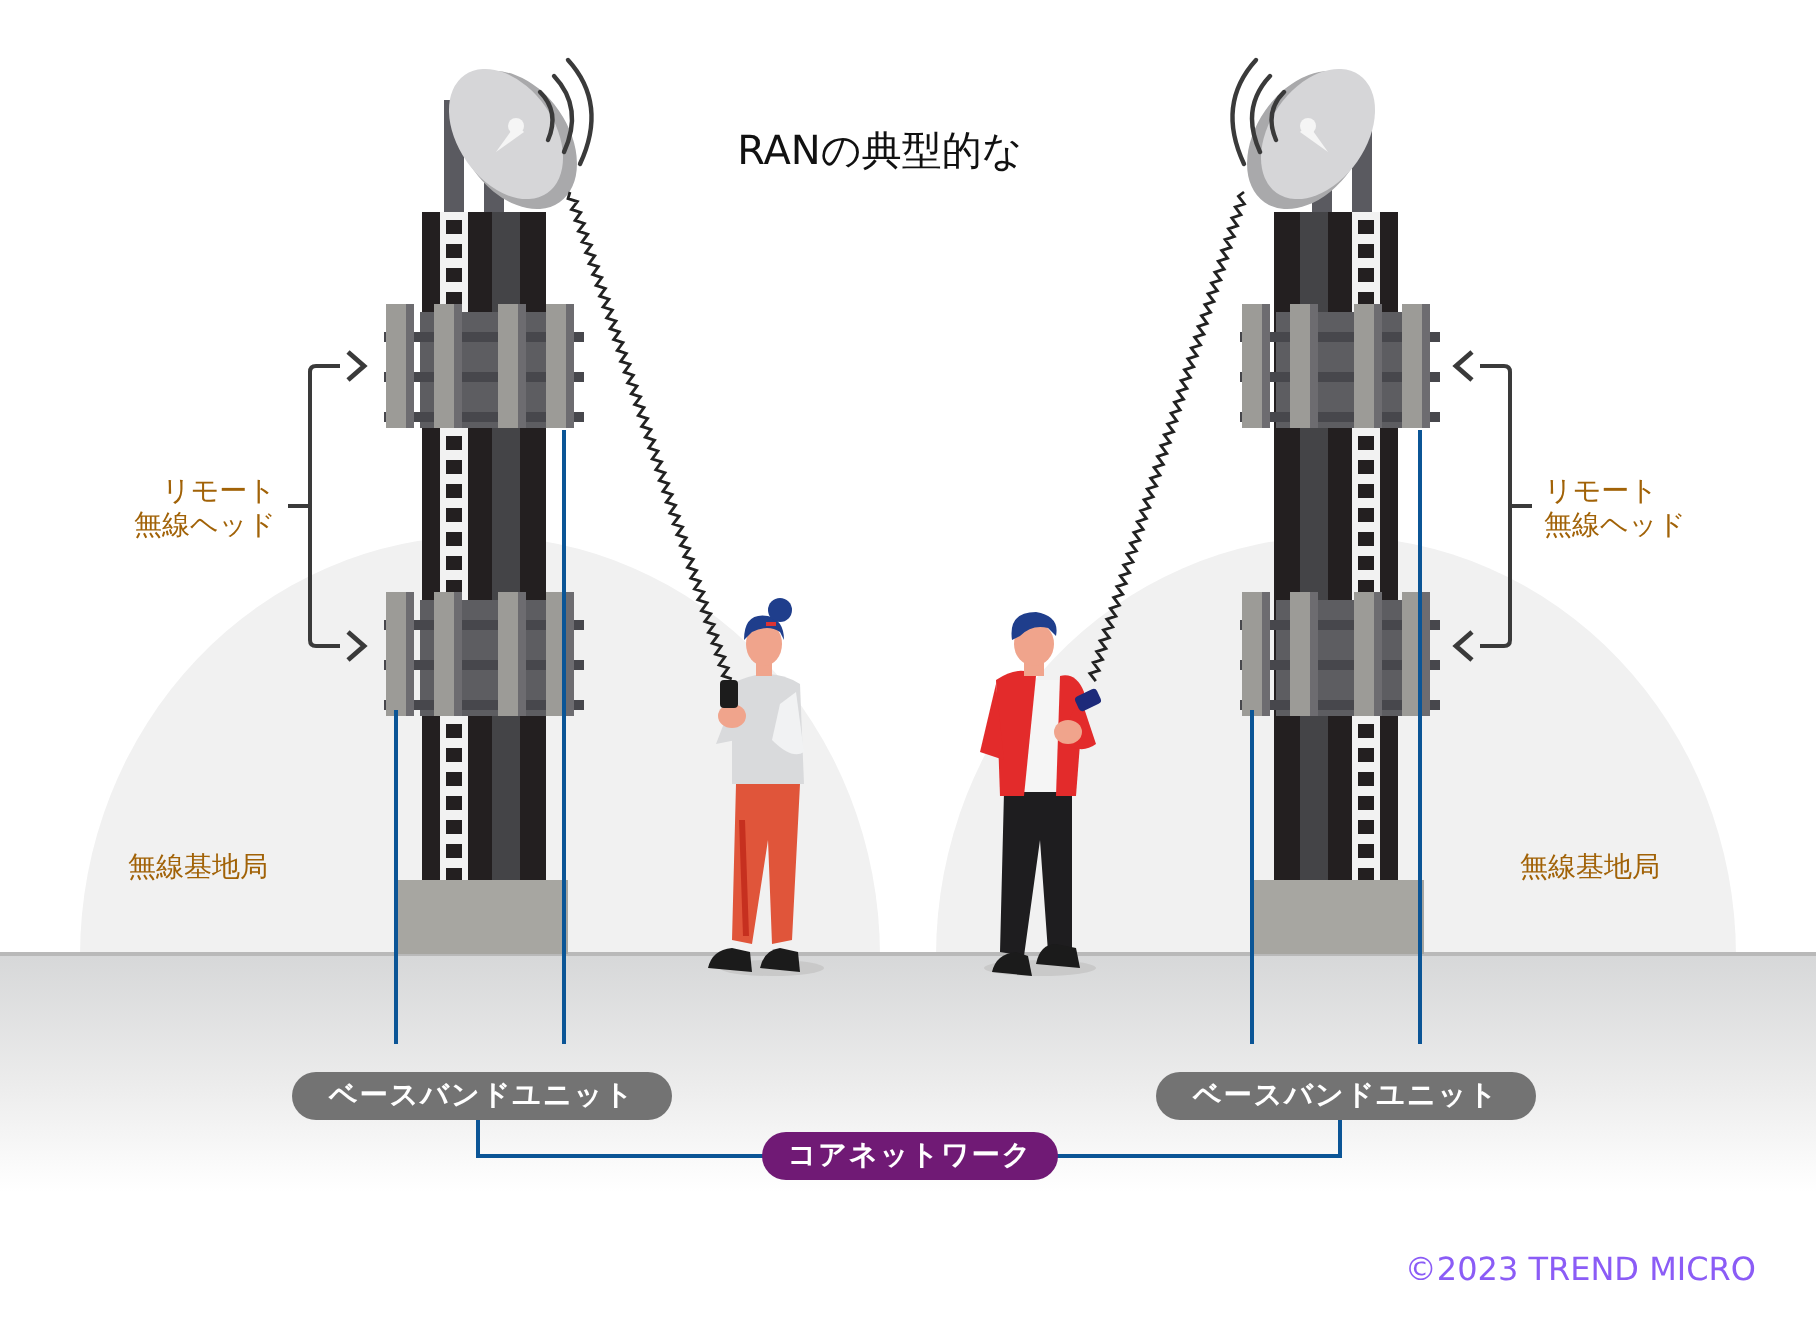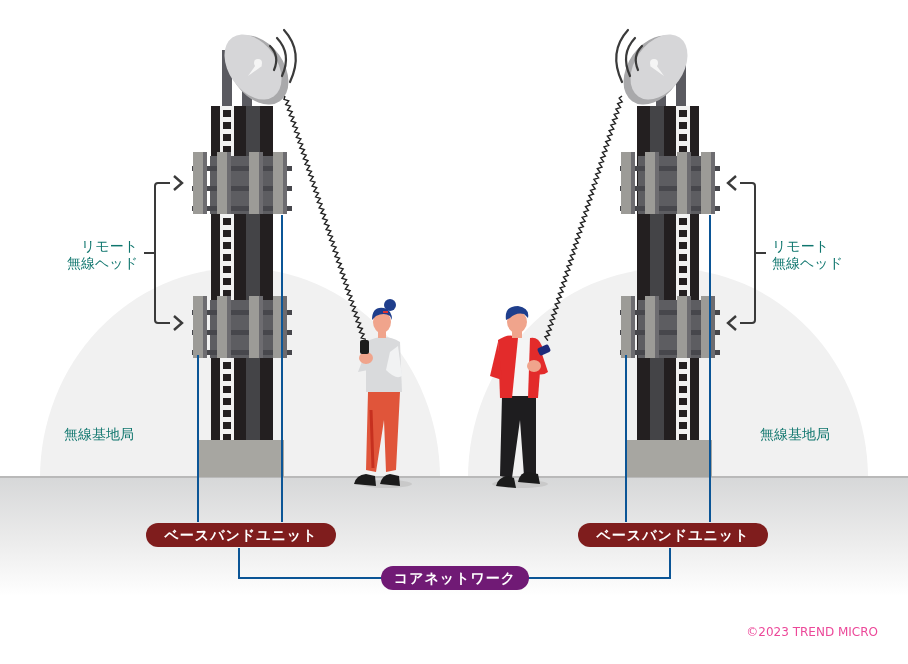--- a/index.html
+++ b/index.html
@@ -1,26 +1,26 @@
 <!DOCTYPE html>
 <html><head>
 <meta charset="utf-8">
 <style>
   html, body { margin:0; padding:0; background:#ffffff; }
   body { width:908px; height:664px; position:relative; overflow:hidden;
          font-family:"DejaVu Sans", "Liberation Sans", sans-serif; }
   #stage { position:absolute; left:0; top:0; width:908px; height:664px; }
-  .label { position:absolute; color:#0f766e; font-size:14px; line-height:17px; }
+  .label { position:absolute; color:#a16207; font-size:14px; line-height:17px; }
   .title { position:absolute; left:330px; top:62px; width:220px; text-align:center;
            font-size:20px; line-height:26px; color:#111; }
   .pill { position:absolute; height:24px; border-radius:12px; color:#fff; font-size:14px;
           font-weight:bold; line-height:24px; text-align:center; letter-spacing:1px; }
-  .pill.bbu { background:#7f1d1d; width:190px; }
+  .pill.bbu { background:#737373; width:190px;margin-top:13px; }
   .pill.core { background:#701a75; width:148px; }
-  .copyright { position:absolute; right:30px; top:625px; font-size:12px; color:#ec4899; }
+  .copyright { position:absolute; right:30px; top:625px; font-size:16px; color:#8b5cf6; }
 </style>
 </head>
 <body>
 
 <svg id="stage" width="908" height="664" viewBox="0 0 908 664" xmlns="http://www.w3.org/2000/svg">
   <defs>
     <linearGradient id="groundGrad" x1="0" y1="0" x2="0" y2="1">
       <stop offset="0" stop-color="#d6d7d8"></stop>
       <stop offset="0.55" stop-color="#ececec"></stop>
       <stop offset="1" stop-color="#ffffff"></stop>
@@ -283,20 +283,21 @@
     <rect x="538" y="346" width="12" height="8" rx="2" transform="rotate(-25 544 350)" fill="#1d2a7a"></rect>
 
     <rect x="512" y="328" width="10" height="10" fill="#f0a48c"></rect>
     <ellipse cx="517" cy="322" rx="10" ry="11" fill="#f0a48c"></ellipse>
     <path d="M506,320 Q504,306 518,306 Q530,308 528,318 L524,314 Q516,312 510,318 Z" fill="#1f3e8c"></path>
   </g>
 
 </svg>
 
 <div class="title">
+  <div>RANの典型的な</div>
 </div>
 
 <div class="label" style="left:54px; top:238px; text-align:right; width:84px;">
   <div>リモート</div>
   <div>無線ヘッド</div>
 </div>
 <div class="label" style="left:772px; top:238px; text-align:left; width:90px;">
   <div>リモート</div>
   <div>無線ヘッド</div>
 </div>

